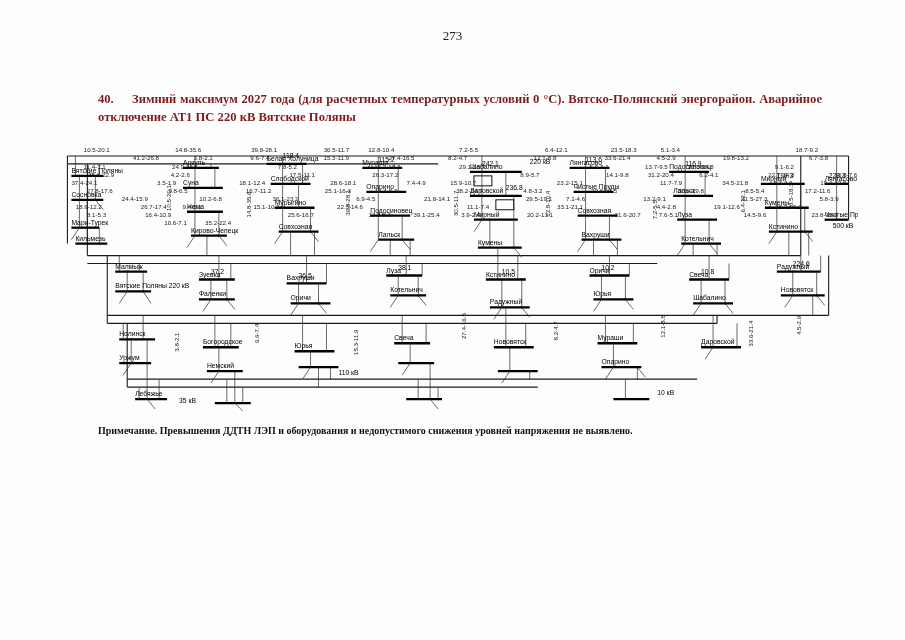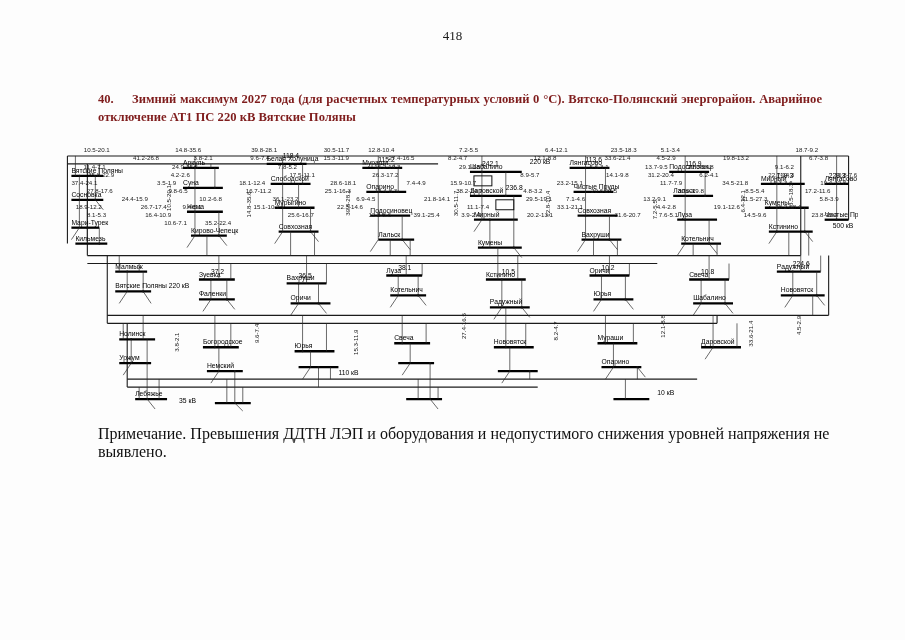--- a/index.html
+++ b/index.html
@@ -46,22 +46,23 @@
     width: 34px;
   }
   .caption .t1 {
     display: inline;
   }
   .note {
     position: absolute;
     top: 425px;
     left: 98px;
     width: 760px;
-    font-size: 16px;
+    font-size: 10px;
     color: #111;
+    font-weight: bold;
   }
   
   .diagram {
     position: absolute;
     top: 140px;
     left: 58px;
     width: 800px;
     height: 275px;
     overflow: hidden;
   }
@@ -100,21 +101,21 @@
     stroke: #111;
     stroke-width: 0.5;
     fill: none;
   }
 </style>
 </head>
 <body>
 
 <div class="page">
 
-  <div class="page-number">418</div>
+  <div class="page-number">273</div>
 
   <div class="caption">
     <span class="num">40.</span><span class="t1">Зимний максимум 2027 года (для расчетных температурных условий 0 °C). Вятско-Полянский энергорайон. Аварийное отключение АТ1 ПС 220 кВ Вятские Поляны</span>
   </div>
 
   <div class="diagram">
     <svg width="800" height="275" viewBox="0 0 400 138" xmlns="http://www.w3.org/2000/svg">
 
       <g class="wire">
 

